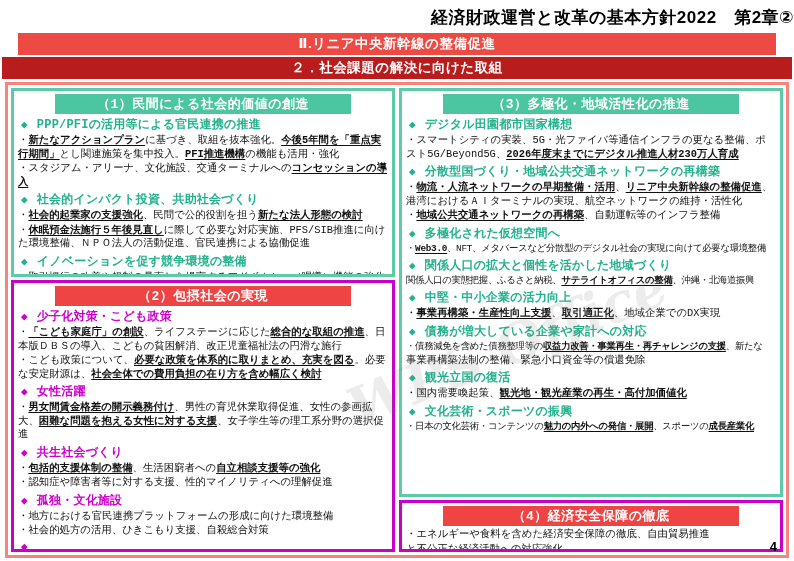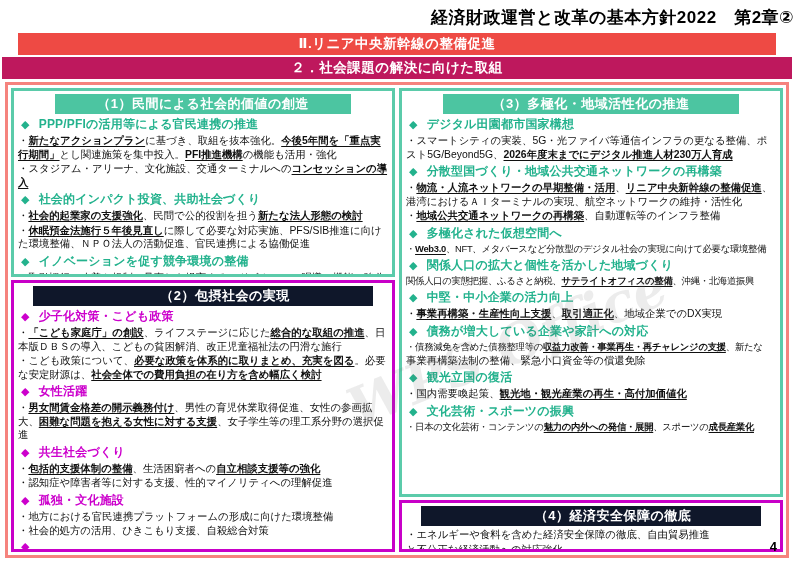--- a/index.html
+++ b/index.html
@@ -11,38 +11,38 @@
   .page{position:relative;width:794px;height:561px;}
   .title{
     text-align:right;font-size:17px;font-weight:bold;color:#000;
     margin:6px 0 4px;letter-spacing:.5px;
   }
   .banner{
     color:#fff;font-weight:bold;text-align:center;font-size:13.5px;
     padding:2px 0;letter-spacing:.5px;
   }
   .banner1{background:#ee4a44;margin:0 18px 2px;}
-  .banner2{background:#be185d;margin:0 2px;}
+  .banner2{background:#b91c1c;margin:0 2px;}
   .main{
     position:relative;margin:3px 5px 0;border:3px solid #f5837e;
     padding:3px;display:flex;gap:4px;height:464px;background:#fff;
   }
-  .col{flex:1;display:flex;flex-direction:column;gap:3px;min-width:0;}
+  .col{flex:1;display:flex;flex-direction:column;gap:3px;min-width:0;font-family:Liberation Mono, monospace;}
   .box{border:3px solid;background:#fff;padding:1px 4px 2px;overflow:hidden;}
   .box.teal{border-color:#5bcbaa;}
   .box.magenta{border-color:#c800c8;}
   .box.grow{flex:1 1 auto;}
   .box[data-section-index="0"]{height:180px;flex:0 0 auto;}
   .box[data-section-index="2"]{height:400px;flex:0 0 auto;}
   .sec-header{
     margin:2px auto 2px;width:80%;color:#fff;font-weight:bold;
     font-size:13px;text-align:center;padding:1px 0;letter-spacing:.5px;
   }
   .teal .sec-header{background:#4cc5a1;}
-  .magenta .sec-header{background:#0f172a;padding-left:44px;}
+  .magenta .sec-header{background:#ef4444;}
   .subhead{
     font-weight:bold;font-size:12px;margin:2px 0 1px;padding-left:3px;
     display:flex;gap:9px;align-items:baseline;letter-spacing:.2px;
   }
   .teal .subhead{color:#23b28d;}
   .magenta .subhead{color:#cc00cc;}
   .diamond{font-size:11px;flex:0 0 auto;}
   .item{font-size:10.4px;line-height:1.3;color:#101010;margin:0 0 1px;}
   .item.sm{font-size:9.4px;letter-spacing:-.3px;white-space:nowrap;}
   .item .em{font-weight:bold;text-decoration:underline;text-underline-offset:2px;}

